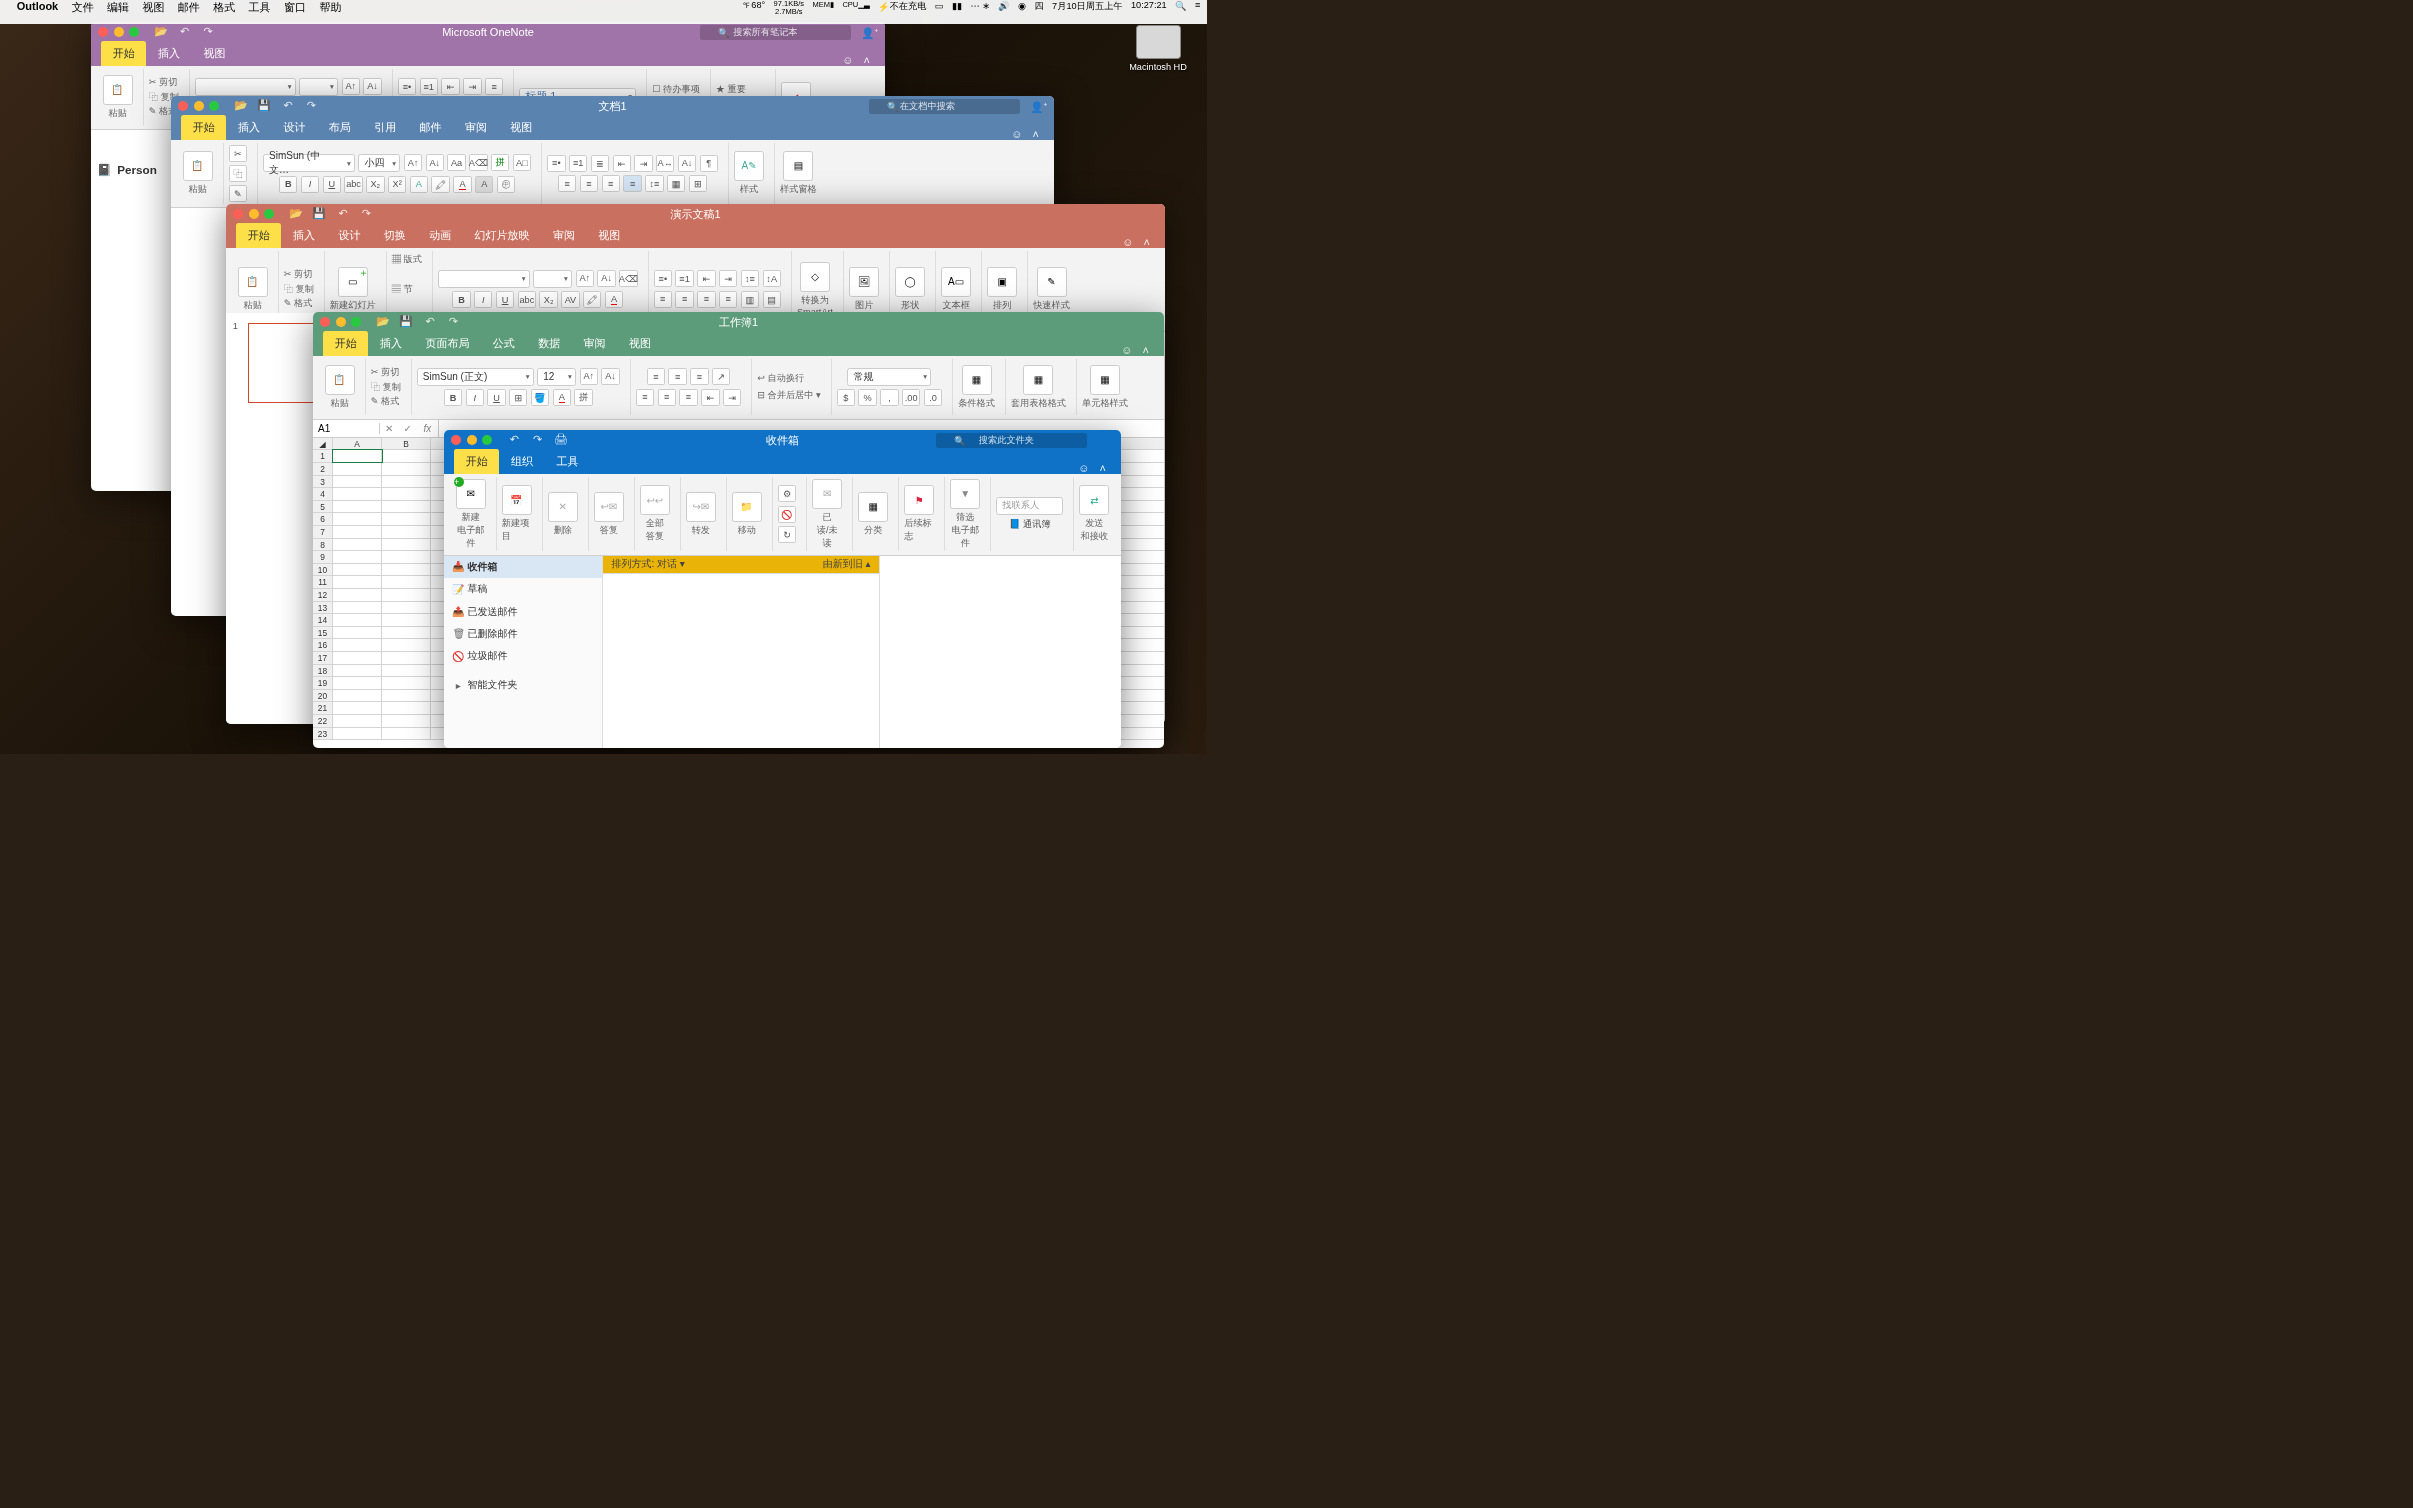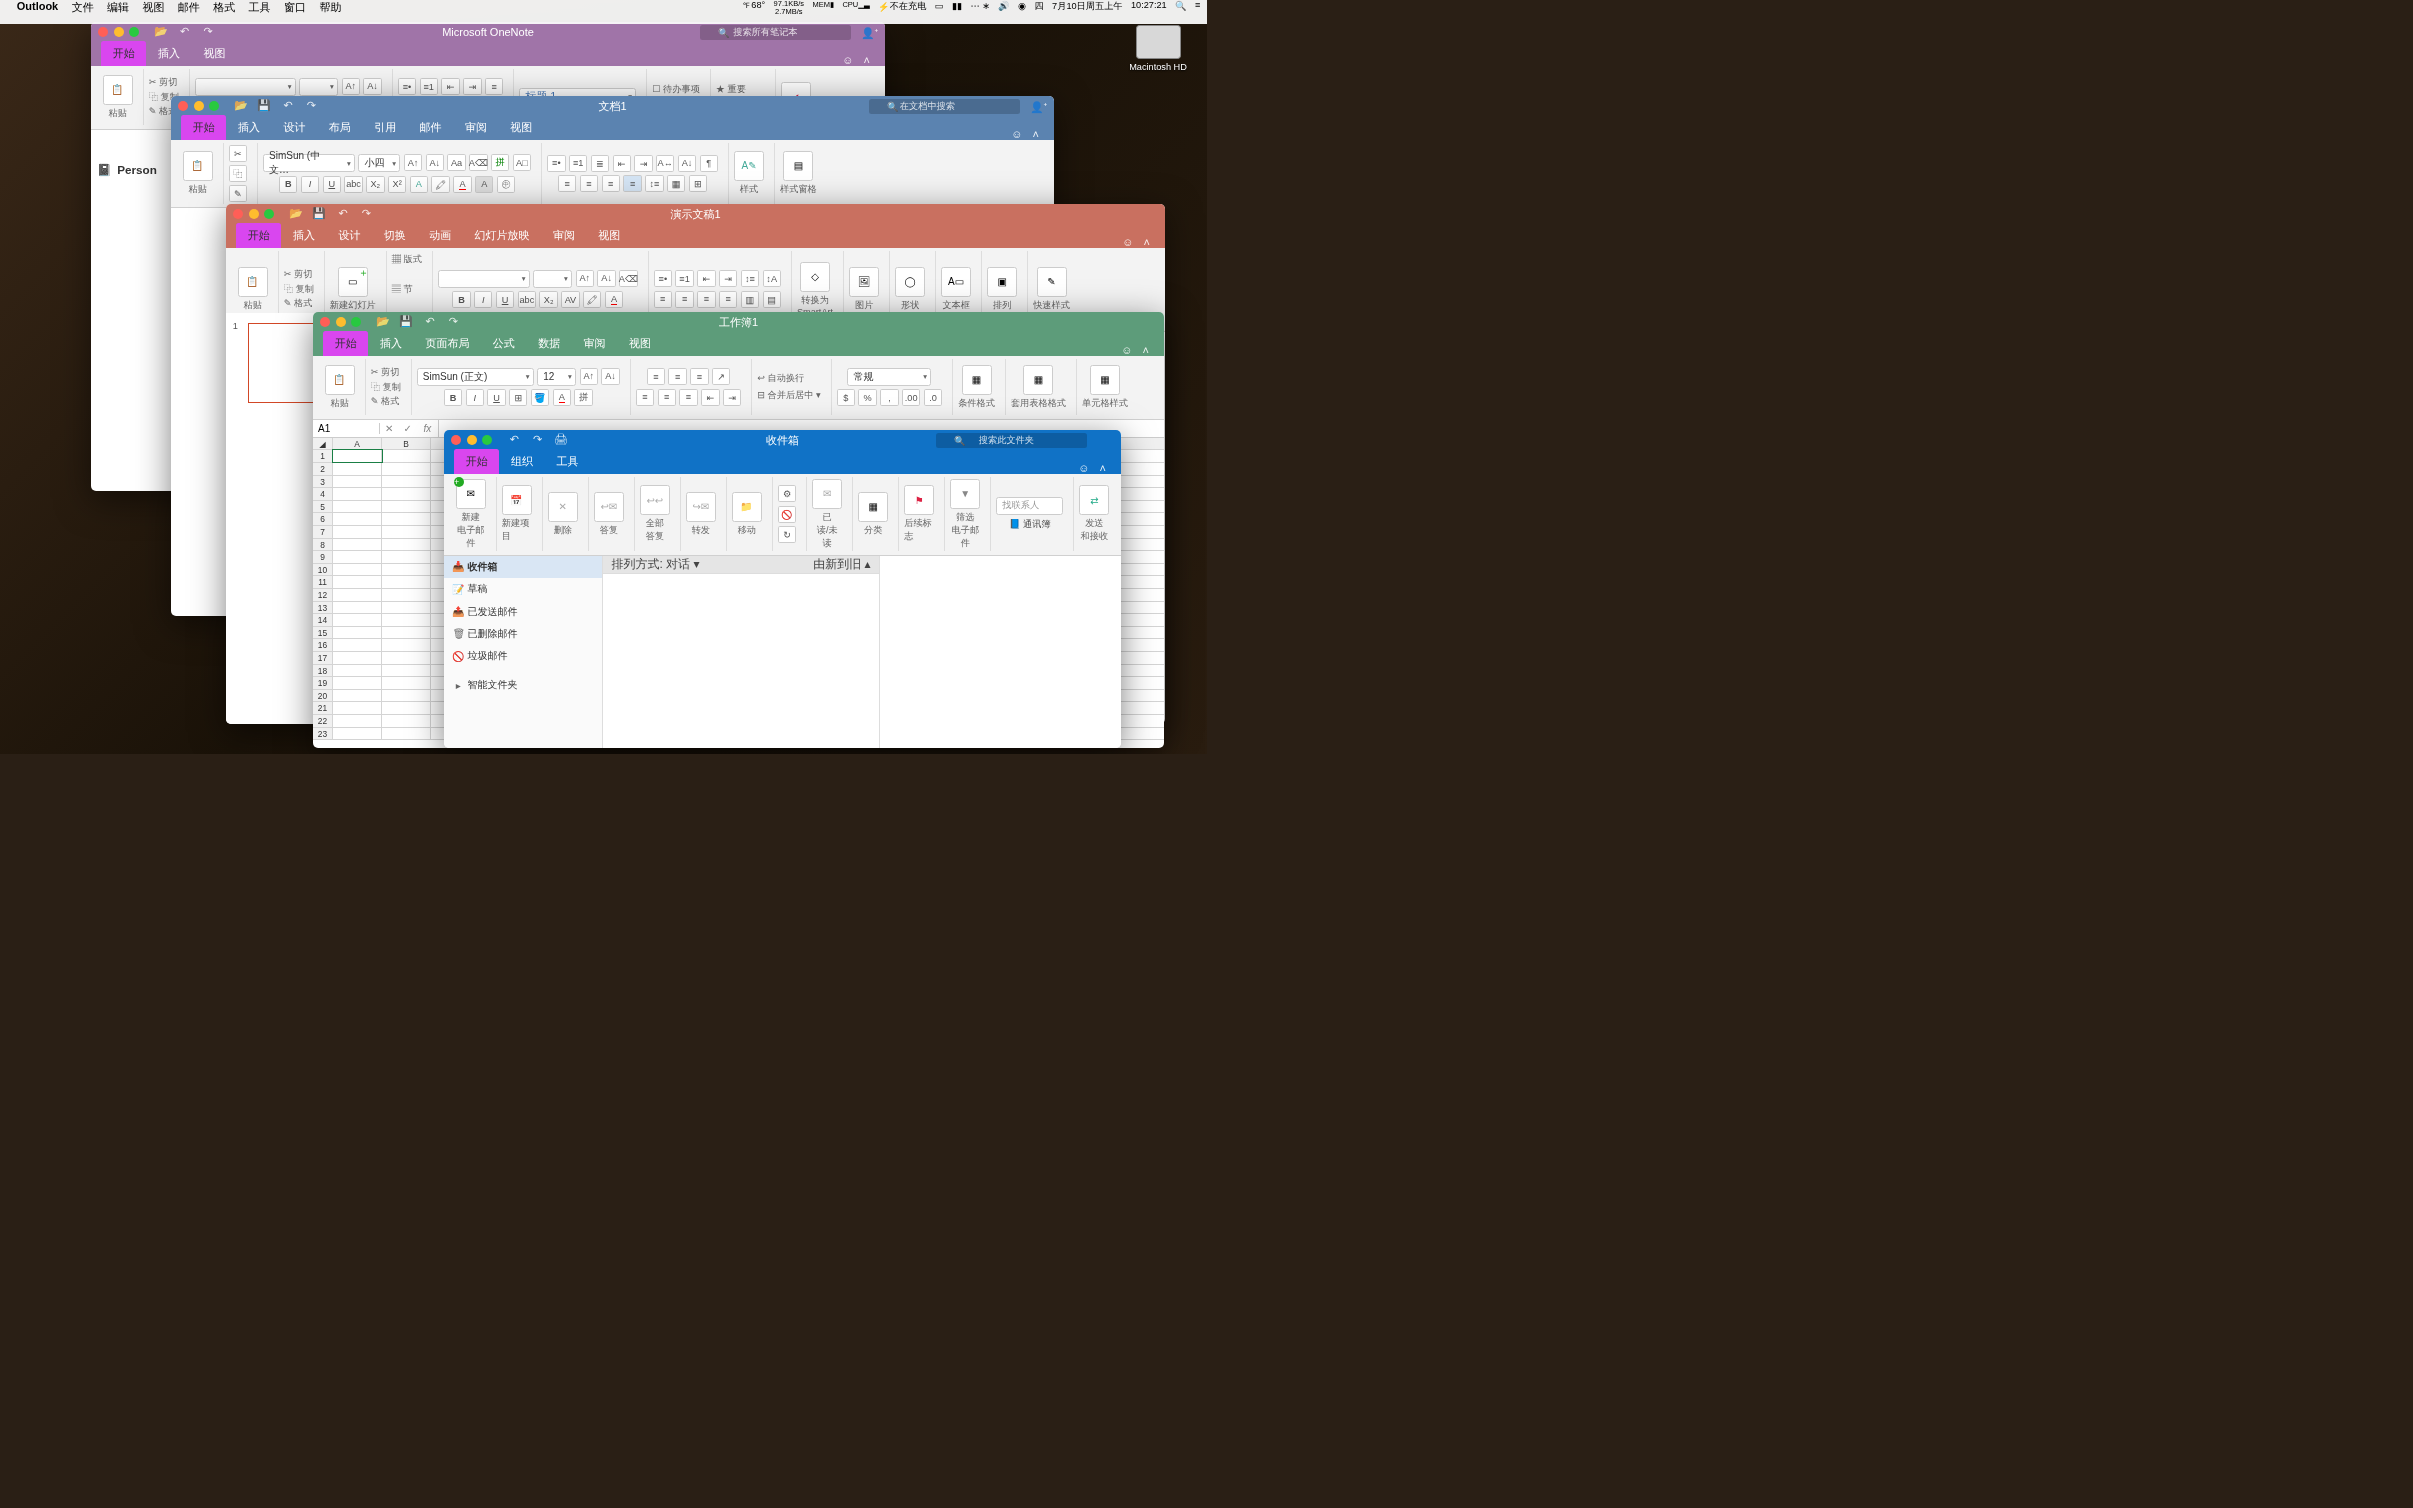--- a/index.html
+++ b/index.html
@@ -26,21 +26,21 @@
 .traffic { display: flex; gap: 5.9px; margin-right: 8.4px; }
 .tl { width: 10px; height: 10px; border-radius: 50%; }
 .tl.r { background: #ff5f57; } .tl.y { background: #ffbd2e; } .tl.g { background: #28c940; }
 .titlebar .qat { display: flex; gap: 10px; margin-left: 6.7px; opacity: 0.85; }
 .titlebar .qat span { width: 13.4px; height: 13.4px; display: inline-flex; align-items: center; justify-content: center; }
 .titlebar .wtitle { position: absolute; left: 50%; transform: translateX(-50%); font-weight: 400; }
 .titlebar .search { position: absolute; right: 34px; width: 151px; height: 15px; background: rgba(0,0,0,0.18); border-radius: 2.5px; padding: 0 5px 0 18.4px; color: #fff; font-size: 9.2px; display: flex; align-items: center; }
 .titlebar .share { position: absolute; right: 6.7px; opacity: 0.85; }
 .ribbon-tabs { height: 23.5px; display: flex; align-items: flex-end; padding: 0 10px; font-size: 11px; color: #fff; }
 .rtab { padding: 4.2px 11.7px 5px; cursor: default; }
-.rtab.active { background: #d946ef; color: #333; border-radius: 2.5px 2.5px 0 0; }
+.rtab.active { background: #fde047; color: #333; border-radius: 2.5px 2.5px 0 0; }
 .ribbon-tabs .rtend { margin-left: auto; display: flex; gap: 10px; padding-right: 5px; opacity: 0.9; }
 .ribbon { background: #f3f3f3; border-bottom: 0.8px solid #d0d0d0; padding: 3.4px 6.7px; display: flex; gap: 5px; align-items: stretch; min-height: 64px; }
 .rgroup { display: flex; flex-direction: column; align-items: center; justify-content: center; padding: 1.7px 5px; position: relative; }
 .rgroup + .rgroup { border-left: 0.8px solid #ddd; }
 .rlabel { font-size: 9.2px; color: #666; margin-top: 2px; }
 .bigbtn { width: 30px; height: 30px; background: #fff; border: 0.8px solid #ccc; border-radius: 2.5px; display: flex; align-items: center; justify-content: center; }
 .smallrow { display: flex; gap: 3.4px; }
 .sbtn { width: 18.4px; height: 17px; background: #fff; border: 0.8px solid #ccc; border-radius: 1.7px; font-size: 9.2px; display: flex; align-items: center; justify-content: center; color: #555; }
 .combosel { height: 18.4px; background: #fff; border: 0.8px solid #ccc; border-radius: 2.5px; padding: 0 15px 0 5px; font-size: 10px; display: flex; align-items: center; color: #333; position: relative; }
 .combosel::after { content: '▾'; position: absolute; right: 3.4px; font-size: 7.5px; color: #666; }
@@ -77,21 +77,21 @@
 
 
 .outlook { top: 430px; left: 444px; width: 677px; height: 318px; }
 .outlook .titlebar, .outlook .ribbon-tabs { background: #1072c6; }
 .ol-body { display: flex; height: calc(100% - 107px); }
 .ol-side { width: 159px; background: #fafafa; border-right: 0.8px solid #ddd; font-size: 10px; }
 .ol-folder { padding: 4.2px 8.4px 4.2px 23.5px; display: flex; align-items: center; gap: 6.7px; color: #333; position: relative; }
 .ol-folder.sel { background: #d9e6f4; font-weight: 600; }
 .ol-folder .fico { position: absolute; left: 8.4px; width: 11.7px; text-align: center; color: #666; }
 .ol-list { width: 277px; border-right: 0.8px solid #ddd; }
-.ol-listhdr { height: 18.4px; border-bottom: 0.8px solid #ddd; display: flex; align-items: center; padding: 0 8.4px; font-size: 12px; color: #444; justify-content: space-between; background:#e5e5e5; }
+.ol-listhdr { height: 18.4px; border-bottom: 0.8px solid #ddd; display: flex; align-items: center; padding: 0 8.4px; font-size: 10px; color: #444; justify-content: space-between; background:#eab308; }
 .ol-read { flex: 1; background: #fff; }
 
 .findbox { height: 18.4px; background: #fff; border: 0.8px solid #ccc; border-radius: 2.5px; padding: 0 5px; font-size: 9.2px; color: #999; display: flex; align-items: center; width: 67px; }
 
 </style>
 </head>
 <body>
 
 <div class="desktop-bg"></div>
 

